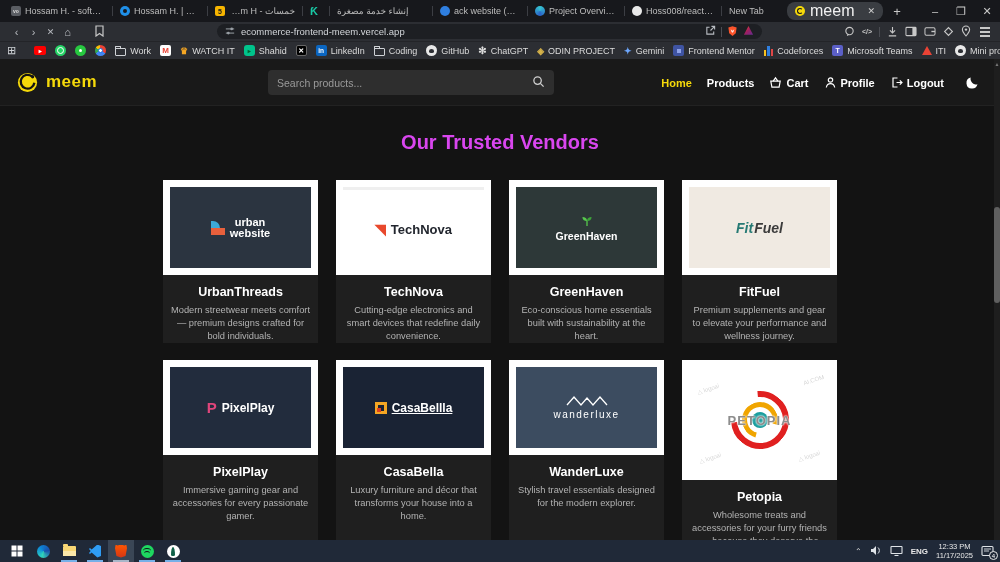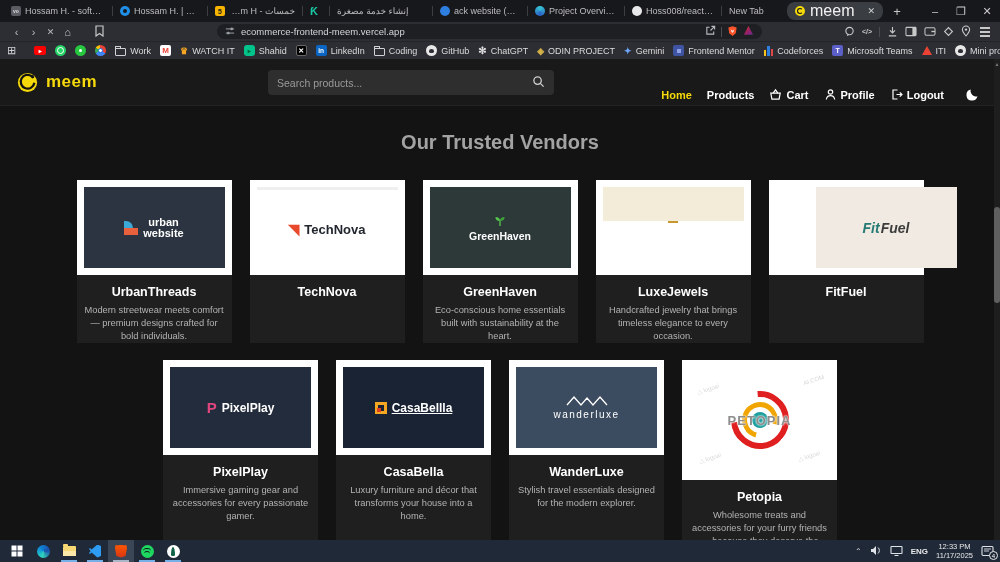--- a/index.html
+++ b/index.html
@@ -77,27 +77,27 @@
 
   
   .viewport { position:relative; height:482px; background:#131313; }
   .site-header { height:47px; background:#191919; border-bottom:1px solid #222; position:relative; display:flex; align-items:center; }
   .logo { display:flex; align-items:center; gap:7px; margin-left:16px; }
   .logo-text { color:#f5d90a; font-size:17px; font-weight:bold; letter-spacing:0.5px; }
   .search { position:absolute; left:268px; top:11px; width:286px; height:25px; background:#2e2e2e;
             border-radius:4px; display:flex; align-items:center; padding:0 9px; }
   .search input { flex:1; background:transparent; border:none; outline:none; color:#cfcfcf; font-size:10.5px; font-family:"Liberation Sans",sans-serif; }
   .search input::placeholder { color:#9a9a9a; }
-  .site-nav { position:absolute; right:20px; top:12px; height:47px; display:flex; align-items:center; gap:15px; }
+  .site-nav { position:absolute; right:20px; top:0; height:47px; display:flex; align-items:center; gap:15px; }
   .nav-link { display:flex; align-items:center; gap:4px; color:#fff; font-size:11px; font-weight:bold; cursor:pointer; }
   .nav-link.active { color:#f5d90a; }
   .moon-btn { margin-left:6px; display:flex; align-items:center; }
 
   
-  .heading { color:#a3a3a3; text-align:center; font-size:20px; font-weight:bold; padding-top:25px; margin-bottom:26px; }
+  .heading { color:#d946ef; text-align:center; font-size:20px; font-weight:bold; padding-top:25px; margin-bottom:26px; }
   .cards-row { display:flex; justify-content:center; gap:18px; }
   .row2 { margin-top:17px; }
   .vcard { width:155px; background:#1f1f1f; text-align:center; }
   .row1 .vcard { height:163px; }
   .row2 .vcard { height:188px; }
   .vimg { background:#fff; padding:7px; height:95px; }
   .vimg.tall { height:120px; }
   .logo-area { width:100%; height:100%; display:flex; align-items:center; justify-content:center; gap:5px; overflow:hidden; position:relative; }
   .vcard h3 { font-size:12.5px; color:#fff; margin:10px 6px 5px; font-weight:bold; }
   .vcard p { font-size:9.3px; color:#b3b3b3; line-height:1.4; padding:0 8px; }
@@ -108,21 +108,21 @@
   .ut-icon::after { content:""; position:absolute; top:0; left:0; width:9px; height:7px; background:#3da9d8; border-radius:0 7px 0 0; }
   .ut-text { color:#fff; font-weight:bold; font-size:11px; line-height:0.95; text-align:center; }
   .tn-bg { background:#fff; border-top:3px solid #efefef; }
   .tn-z { color:#e8482c; font-weight:bold; font-size:14px; }
   .tn-text { color:#22262e; font-weight:bold; font-size:13px; }
   .gh-bg { background:#2d3838; flex-direction:column; gap:3px; }
   .gh-text { color:#fff; font-weight:bold; font-size:10.5px; }
   .lj-bg { background:#fff; display:block; }
   .lj-band { height:42%; background:#f3ecd9; position:relative; }
   .lj-band::after { content:""; position:absolute; left:50%; bottom:-2px; width:10px; height:2px; margin-left:-5px; background:#c9972f; }
-  .ff-bg { background:#f0eae2;margin-left:40px; }
+  .ff-bg { background:#f0eae2; }
   .ff-fit { color:#267a74; font-weight:bold; font-style:italic; font-size:14px; }
   .ff-fuel { color:#3c3c3c; font-weight:bold; font-style:italic; font-size:14px; margin-left:-4px; }
   .pp-bg { background:#222c3d; }
   .pp-p { color:#e0457b; font-weight:bold; font-size:15px; }
   .pp-text { color:#fff; font-weight:bold; font-size:12px; }
   .cb-bg { background:#1a2334; }
   .cb-icon { width:12px; height:12px; border:3px solid #f5a623; position:relative; flex:0 0 auto; }
   .cb-icon::after { content:""; position:absolute; left:-1px; bottom:-1px; width:4px; height:4px; background:#e0401f; }
   .cb-text { color:#fff; font-weight:bold; font-size:12px;text-decoration:underline; }
   .wl-bg { background:#3c4c60; flex-direction:column; gap:2px; }
@@ -479,55 +479,48 @@
         </article>
 
         <article class="vcard">
           <div class="vimg">
             <div class="logo-area tn-bg">
               <span class="tn-z">◥</span>
               <span class="tn-text">TechNova</span>
             </div>
           </div>
           <h3>TechNova</h3>
+          <p>Cutting-edge electronics and smart devices that redefine daily convenience.</p>
         </article>
 
         <article class="vcard">
           <div class="vimg">
             <div class="logo-area gh-bg">
               <svg width="14" height="13" viewBox="0 0 14 13">
                   <path d="M7 12V7" stroke="#57c84d" stroke-width="1.3"></path>
                   <path d="M7 7C7 4 5 3 2.5 3c0 3 2 4 4.5 4z" fill="#57c84d"></path>
                   <path d="M7 7c0-3 2-4 4.5-4 0 3-2 4-4.5 4z" fill="#3da33a"></path>
                 </svg>
               <span class="gh-text">GreenHaven</span>
             </div>
           </div>
           <h3>GreenHaven</h3>
           <p>Eco-conscious home essentials built with sustainability at the heart.</p>
         </article>
 
-        <article class="vcard">
-          <div class="vimg">
-            <div class="logo-area lj-bg">
-              <div class="lj-band"></div>
-            </div>
-          </div>
-          <h3>LuxeJewels</h3>
-          <p>Handcrafted jewelry that brings timeless elegance to every occasion.</p>
-        </article>
 
         <article class="vcard">
           <div class="vimg">
             <div class="logo-area ff-bg">
               <span class="ff-fit">Fit</span>
               <span class="ff-fuel">Fuel</span>
             </div>
           </div>
           <h3>FitFuel</h3>
+          <p>Premium supplements and gear to elevate your performance and wellness journey.</p>
         </article>
 
       </div>
 
       <div class="cards-row row2">
 
         <article class="vcard">
           <div class="vimg">
             <div class="logo-area pp-bg">
               <span class="pp-p">P</span>

